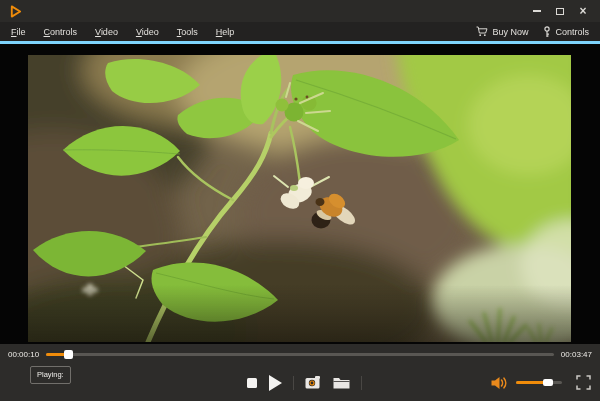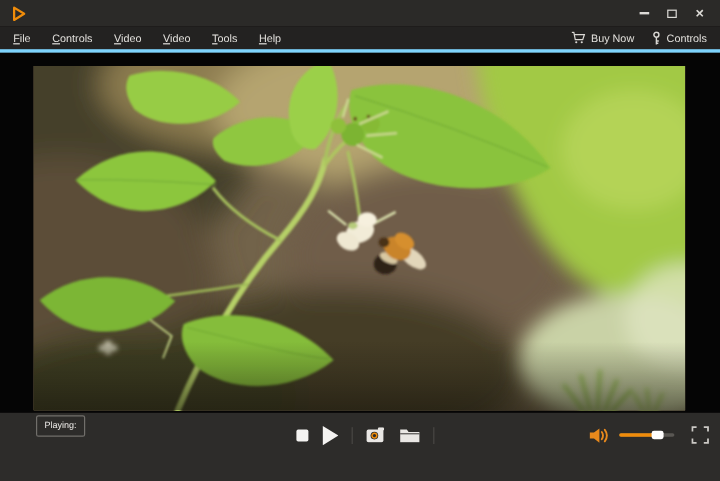--- a/index.html
+++ b/index.html
@@ -214,20 +214,28 @@
           </g>
         </g>
 
         <rect x="0" y="230" width="543" height="57" fill="url(#fadeB)"></rect>
       </svg>
     </div>
   </div>
 
   <div class="controlbar">
 
+    <div class="seekrow">
+      <span class="time-label">00:00:10</span>
+      <div class="track">
+        <div class="track-fill" style="width: 4.4%;"></div>
+        <div class="seek-handle" style="left: 4.4%;"></div>
+      </div>
+      <span class="time-label">00:03:47</span>
+    </div>
 
     <div class="controlsrow">
 
       <div class="playing-box">
         <div>Playing:</div>
       </div>
 
       <div class="center-controls">
         <div class="btn">
           <span class="stop-glyph"></span>

